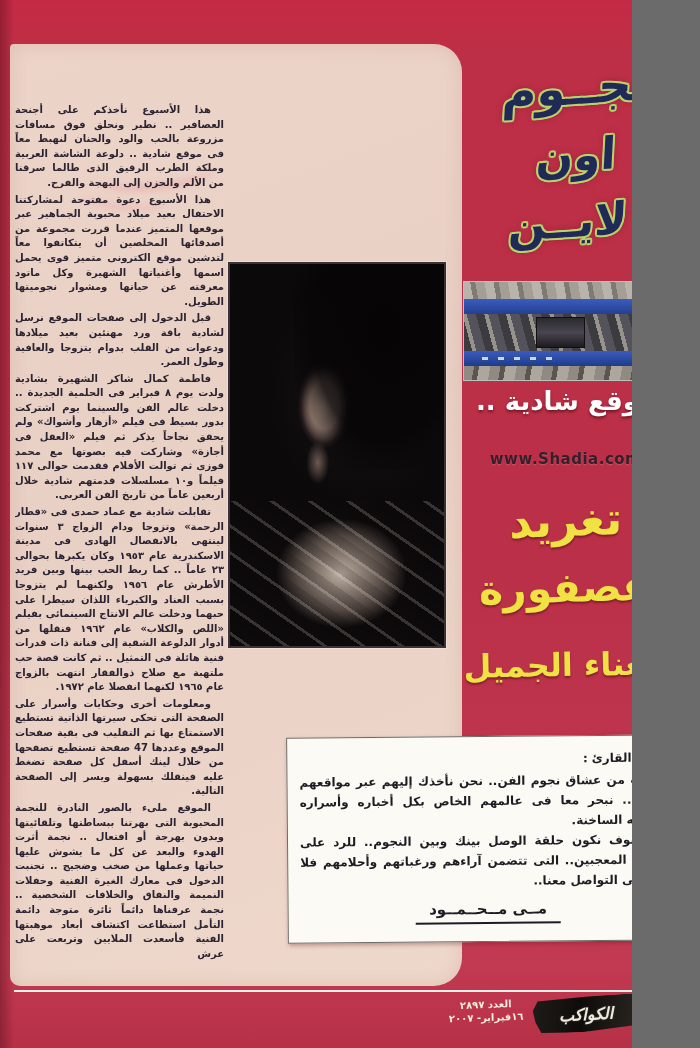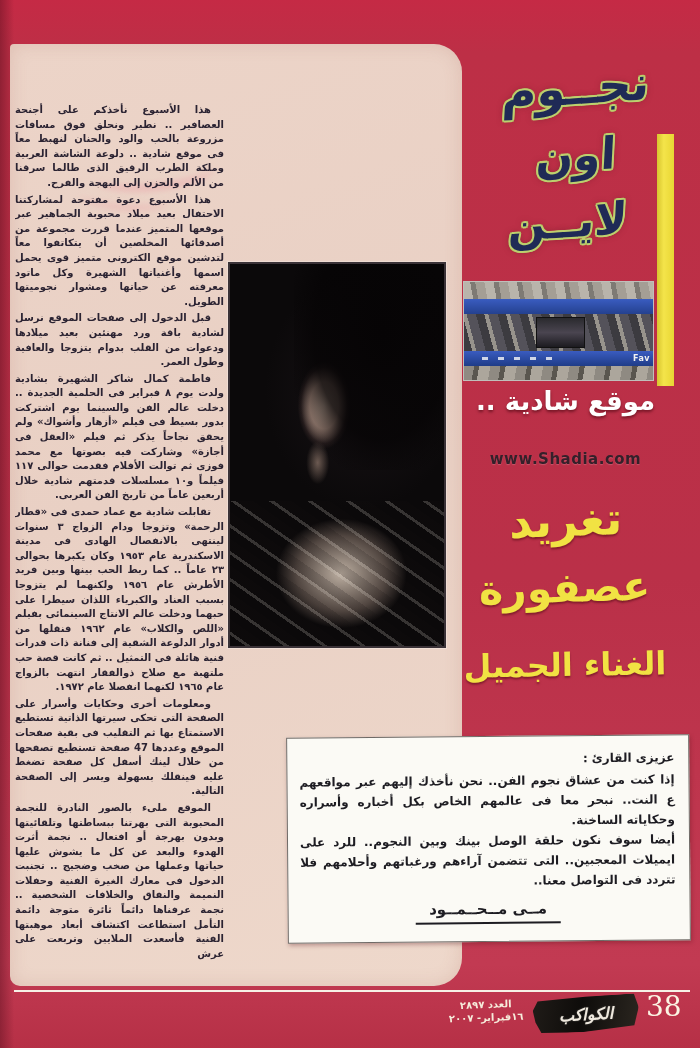--- a/index.html
+++ b/index.html
@@ -1,18 +1,18 @@
 <!DOCTYPE html>
 <html lang="ar"><head>
 <meta charset="utf-8">
 <style>
   html,body{margin:0;padding:0;background:#6b6b6b;}
   *{box-sizing:border-box;}
   .page{
-    position:relative;width:700px;height:1048px;overflow:hidden;
+    position:relative;width:632px;height:1048px;overflow:hidden;
     font-family:"DejaVu Sans",sans-serif;
     background:
       linear-gradient(90deg, rgba(70,8,22,.38) 0, rgba(70,8,22,0) 14px),
       linear-gradient(180deg,#c52a45 0%,#bd2f46 5%,#ba3048 55%,#c23a52 92%,#b63046 100%);
   }
   
   .panel{
     position:absolute;left:10px;top:44px;width:452px;height:942px;
     background:linear-gradient(160deg,#ecd4c8 0%,#e9d0c4 45%,#eed8cb 100%);
     border-radius:4px 28px 28px 10px;

